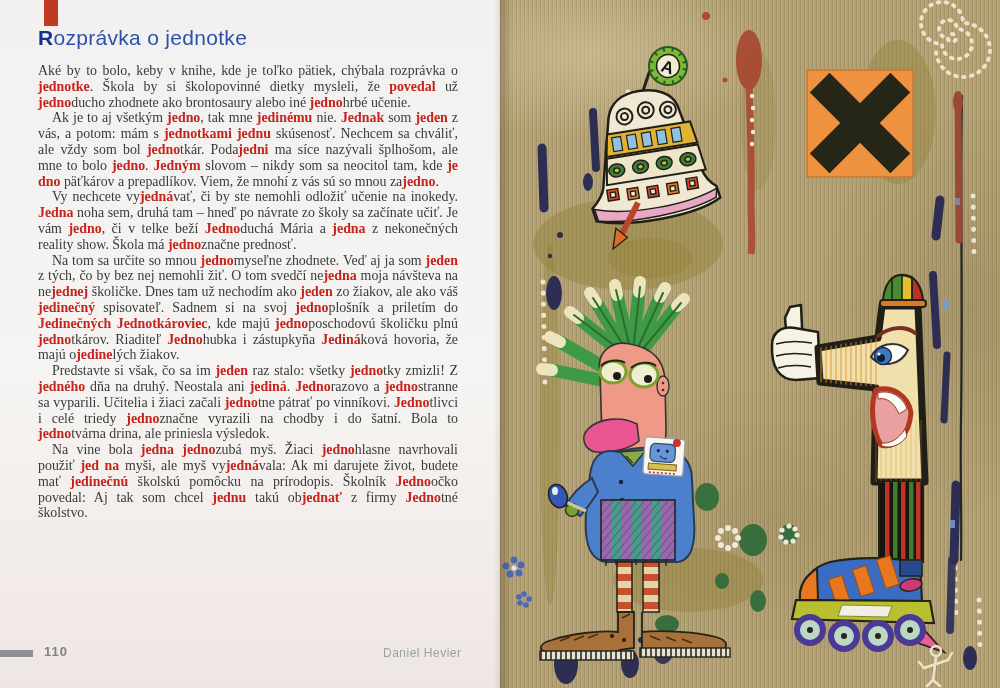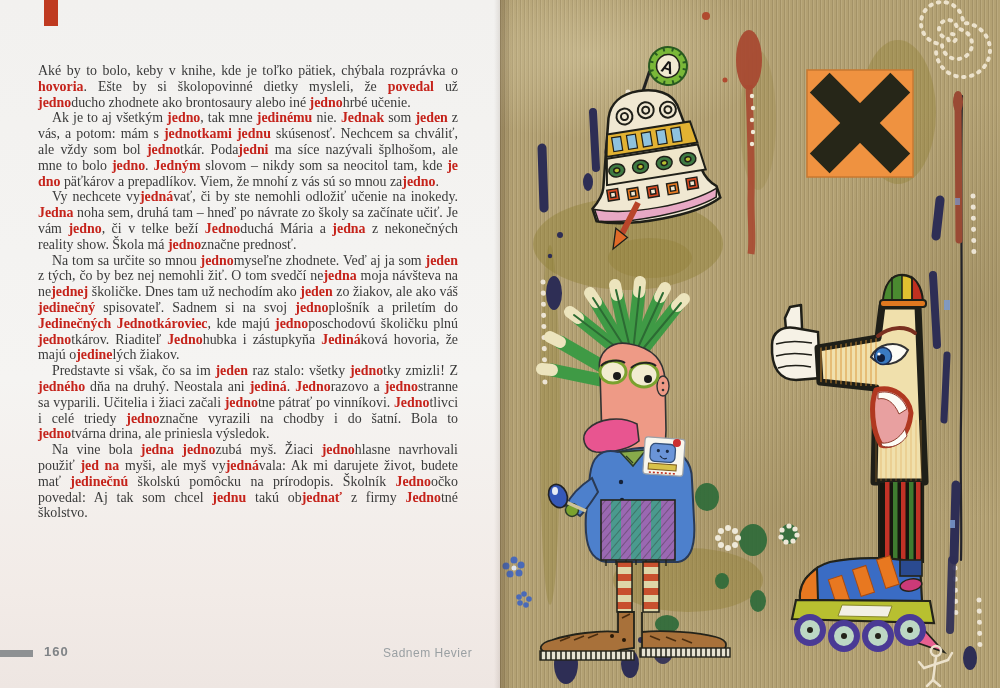--- a/index.html
+++ b/index.html
@@ -34,31 +34,32 @@
   #gutter{position:absolute;left:500px;top:0;width:12px;height:688px;
     background:linear-gradient(90deg,rgba(60,40,20,.28),transparent);}
 </style>
 </head>
 <body>
 
 <div id="spread">
 
   <div id="left-page">
     <div class="red-bar"></div>
+    <h1 class="title"><span class="cap">R</span><span>ozprávka o jednotke</span></h1>
     <div id="story">
-        <p><span>Aké by to bolo, keby v knihe, kde je toľko pätiek, chýbala rozprávka o </span><span class="hl">hovoria</span><span>. Ešte by si školopovinné dietky mysleli, že </span><span class="hl">povedal</span><span> už </span><span class="hl">jedno</span><span>ducho zhodnete ako brontosaury alebo iné </span><span class="hl">jedno</span><span>hrbé učenie.</span></p>
+        <p><span>Aké by to bolo, keby v knihe, kde je toľko pätiek, chýbala rozprávka o </span><span class="hl">jednotke</span><span>. Škola by si školopovinné dietky mysleli, že </span><span class="hl">povedal</span><span> už </span><span class="hl">jedno</span><span>ducho zhodnete ako brontosaury alebo iné </span><span class="hl">jedno</span><span>hrbé učenie.</span></p>
         <p><span>Ak je to aj všetkým </span><span class="hl">jedno</span><span>, tak mne </span><span class="hl">jedinému</span><span> nie. </span><span class="hl">Jednak</span><span> som </span><span class="hl">jeden</span><span> z vás, a potom: mám s </span><span class="hl">jednotkami jednu</span><span> skúsenosť. Nechcem sa chváliť, ale vždy som bol </span><span class="hl">jedno</span><span>tkár. Poda</span><span class="hl">jedni</span><span> ma síce nazývali šplhošom, ale mne to bolo </span><span class="hl">jedno</span><span>. </span><span class="hl">Jedným</span><span> slovom – nikdy som sa neocitol tam, kde </span><span class="hl">je dno</span><span> päťkárov a prepadlíkov. Viem, že mnohí z vás sú so mnou za</span><span class="hl">jedno</span><span>.</span></p>
         <p><span>Vy nechcete vy</span><span class="hl">jedná</span><span>vať, či by ste nemohli odložiť učenie na inokedy. </span><span class="hl">Jedna</span><span> noha sem, druhá tam – hneď po návrate zo školy sa začínate učiť. Je vám </span><span class="hl">jedno</span><span>, či v telke beží </span><span class="hl">Jedno</span><span>duchá Mária a </span><span class="hl">jedna</span><span> z nekonečných reality show. Škola má </span><span class="hl">jedno</span><span>značne prednosť.</span></p>
         <p><span>Na tom sa určite so mnou </span><span class="hl">jedno</span><span>myseľne zhodnete. Veď aj ja som </span><span class="hl">jeden</span><span> z tých, čo by bez nej nemohli žiť. O tom svedčí ne</span><span class="hl">jedna</span><span> moja návšteva na ne</span><span class="hl">jednej</span><span> školičke. Dnes tam už nechodím ako </span><span class="hl">jeden</span><span> zo žiakov, ale ako váš </span><span class="hl">jedinečný</span><span> spisovateľ. Sadnem si na svoj </span><span class="hl">jedno</span><span>plošník a priletím do </span><span class="hl">Jedinečných Jednotkároviec</span><span>, kde majú </span><span class="hl">jedno</span><span>poschodovú školičku plnú </span><span class="hl">jedno</span><span>tkárov. Riaditeľ </span><span class="hl">Jedno</span><span>hubka i zástupkyňa </span><span class="hl">Jediná</span><span>ková hovoria, že majú o</span><span class="hl">jedine</span><span>lých žiakov.</span></p>
         <p><span>Predstavte si však, čo sa im </span><span class="hl">jeden</span><span> raz stalo: všetky </span><span class="hl">jedno</span><span>tky zmizli! Z </span><span class="hl">jedného</span><span> dňa na druhý. Neostala ani </span><span class="hl">jediná</span><span>. </span><span class="hl">Jedno</span><span>razovo a </span><span class="hl">jedno</span><span>stranne sa vyparili. Učitelia i žiaci začali </span><span class="hl">jedno</span><span>tne pátrať po vinníkovi. </span><span class="hl">Jedno</span><span>tlivci i celé triedy </span><span class="hl">jedno</span><span>značne vyrazili na chodby i do šatní. Bola to </span><span class="hl">jedno</span><span>tvárna drina, ale priniesla výsledok.</span></p>
         <p><span>Na vine bola </span><span class="hl">jedna jedno</span><span>zubá myš. Žiaci </span><span class="hl">jedno</span><span>hlasne navrhovali použiť </span><span class="hl">jed na</span><span> myši, ale myš vy</span><span class="hl">jedná</span><span>vala: Ak mi darujete život, budete mať </span><span class="hl">jedinečnú</span><span> školskú pomôcku na prírodopis. Školník </span><span class="hl">Jedno</span><span>očko povedal: Aj tak som chcel </span><span class="hl">jednu</span><span> takú ob</span><span class="hl">jednať</span><span> z firmy </span><span class="hl">Jedno</span><span>tné školstvo.</span></p>
       </div>
     <div class="footer-bar"></div>
-    <div class="page-num">160</div>
-    <div class="author">Sadnem Hevier</div>
+    <div class="page-num">110</div>
+    <div class="author">Daniel Hevier</div>
   </div>
 
   <div id="right-page">
     <svg width="500" height="688" viewBox="0 0 500 688">
       <defs>
         <pattern id="hatch" patternUnits="userSpaceOnUse" width="6" height="6" patternTransform="rotate(40)">
           <line x1="0" y1="0" x2="0" y2="6" stroke="#23231a" stroke-width="1.3"></line>
         </pattern>
         <pattern id="sockStripes" patternUnits="userSpaceOnUse" width="22" height="14">
           <rect width="22" height="7" fill="#c8502e"></rect>

